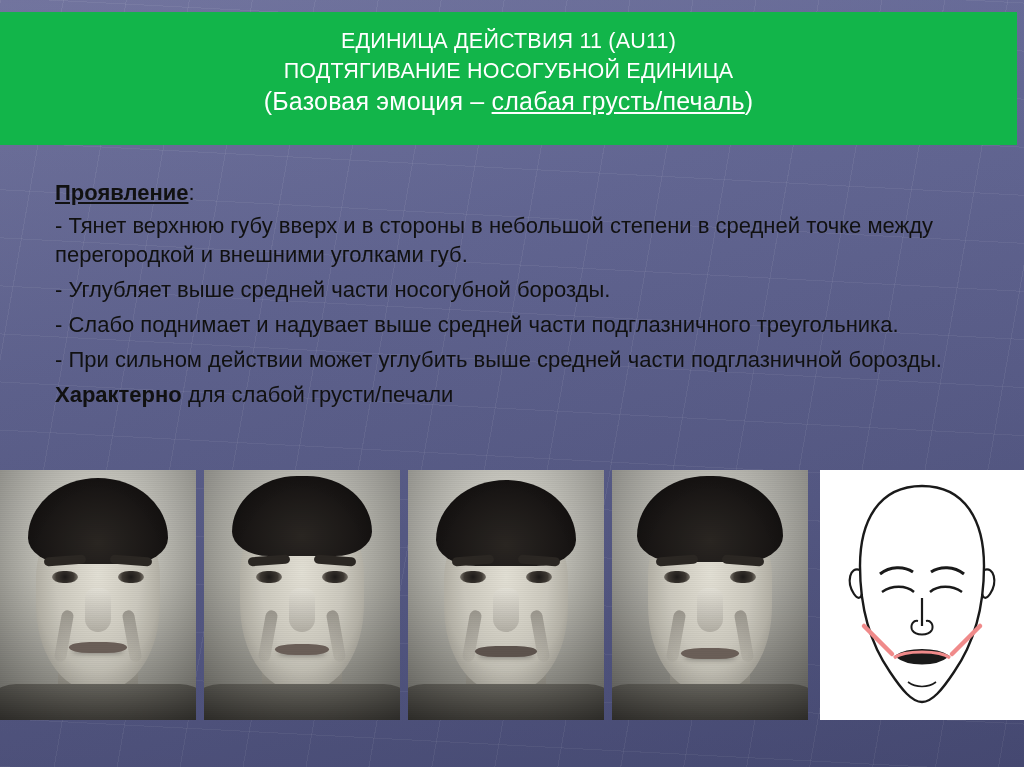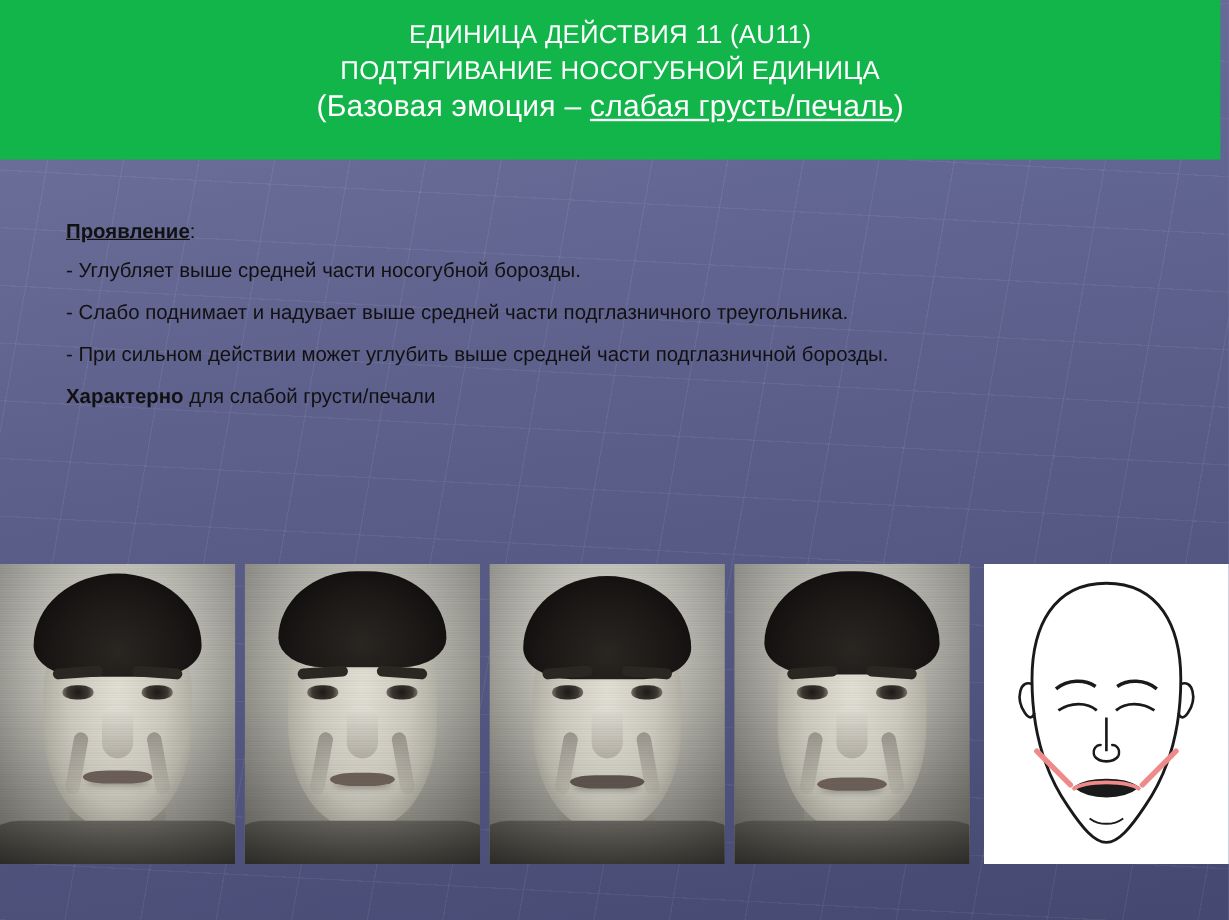--- a/index.html
+++ b/index.html
@@ -21,21 +21,21 @@
       linear-gradient(180deg, rgba(255,255,255,0.05) 0%, rgba(0,0,0,0.12) 100%),
       repeating-linear-gradient(100deg, rgba(255,255,255,0.065) 0px, rgba(255,255,255,0.065) 1px, rgba(255,255,255,0) 1px, rgba(255,255,255,0) 62px),
       repeating-linear-gradient(3deg, rgba(255,255,255,0.06) 0px, rgba(255,255,255,0.06) 1px, rgba(255,255,255,0) 1px, rgba(255,255,255,0) 48px),
       linear-gradient(160deg, #6a6d99 0%, #5e6291 35%, #575b8a 70%, #4e5280 100%);
     overflow: hidden;
   }
   
   .header-band {
     position: absolute;
     left: 0;
-    top: 0;
+    top: 12px;
     width: 1017px;
     height: 133px;
     background: #12b54a;
     box-shadow: 0 0 0 0 transparent;
   }
   .header-inner {
     position: absolute;
     left: 0;
     top: 14px;
     width: 1017px;
@@ -55,21 +55,21 @@
   .hl-underline {
     text-decoration: underline;
   }
   
   .content {
     position: absolute;
     left: 55px;
     top: 178px;
     width: 905px;
     color: #111111;
-    font-size: 17px;
+    font-size: 22px;
     line-height: 29px;
   }
   .content p {
     margin: 0 0 6px 0;
   }
   .content .tight {
     margin-bottom: 4px;
   }
   .b-under {
     font-weight: bold;
@@ -233,20 +233,21 @@
   <div class="header-band">
     <div class="header-inner">
       <span class="header-line">ЕДИНИЦА ДЕЙСТВИЯ 11 (AU11)</span>
       <span class="header-line">ПОДТЯГИВАНИЕ НОСОГУБНОЙ ЕДИНИЦА</span>
       <span class="header-line sub"><span>(Базовая эмоция – </span><span class="hl-underline">слабая грусть/печаль</span><span>)</span></span>
     </div>
   </div>
 
   <div class="content">
     <p class="tight"><span class="b-under">Проявление</span><span>:</span></p>
+    <p>- Тянет верхнюю губу вверх и в стороны в небольшой степени в средней точке между перегородкой и внешними уголками губ.</p>
     <p>- Углубляет выше средней части носогубной борозды.</p>
     <p>- Слабо поднимает и надувает выше средней части подглазничного треугольника.</p>
     <p> - При сильном действии может углубить выше средней части подглазничной борозды.</p>
     <p><span class="b-plain">Характерно</span><span> для слабой грусти/печали</span></p>
   </div>
 
   <div class="photo-strip">
 
     <div class="photo" style="left:0px;width:196px;">
       <div class="face-img">

